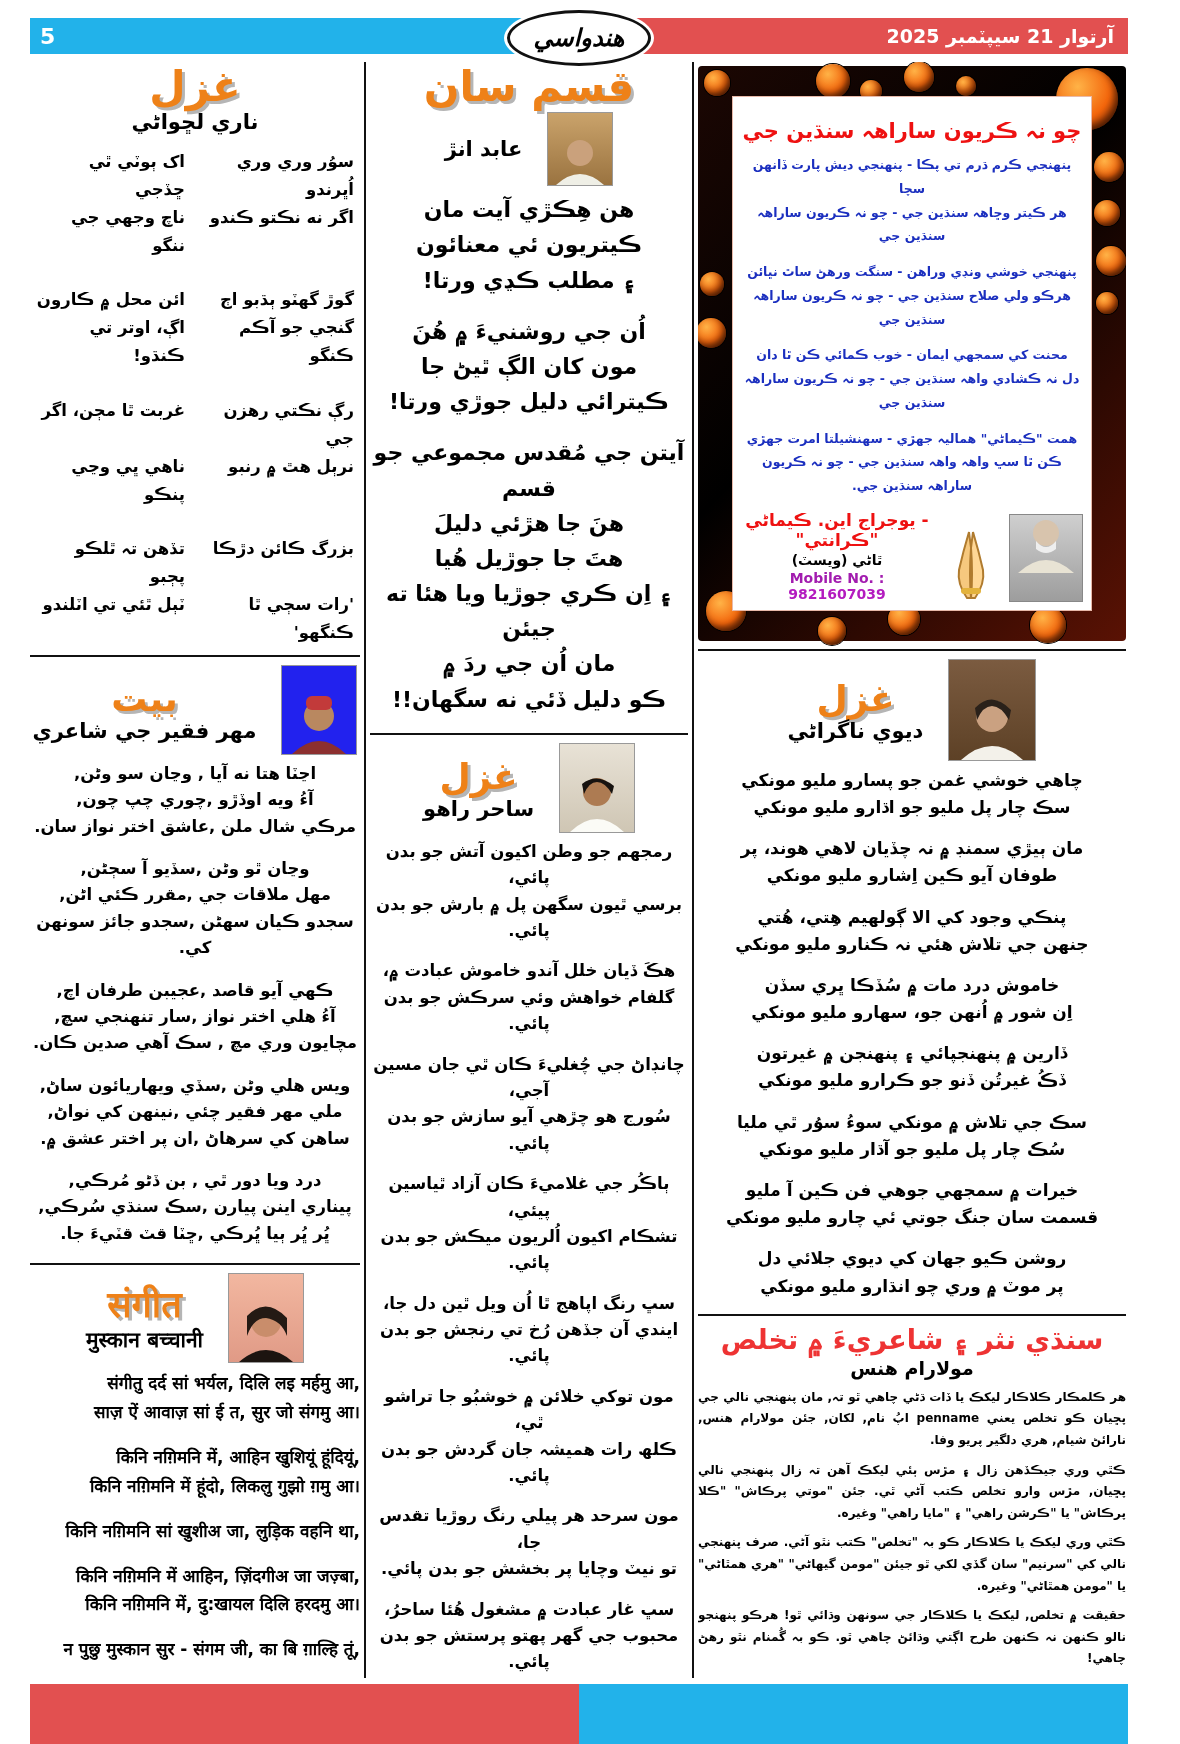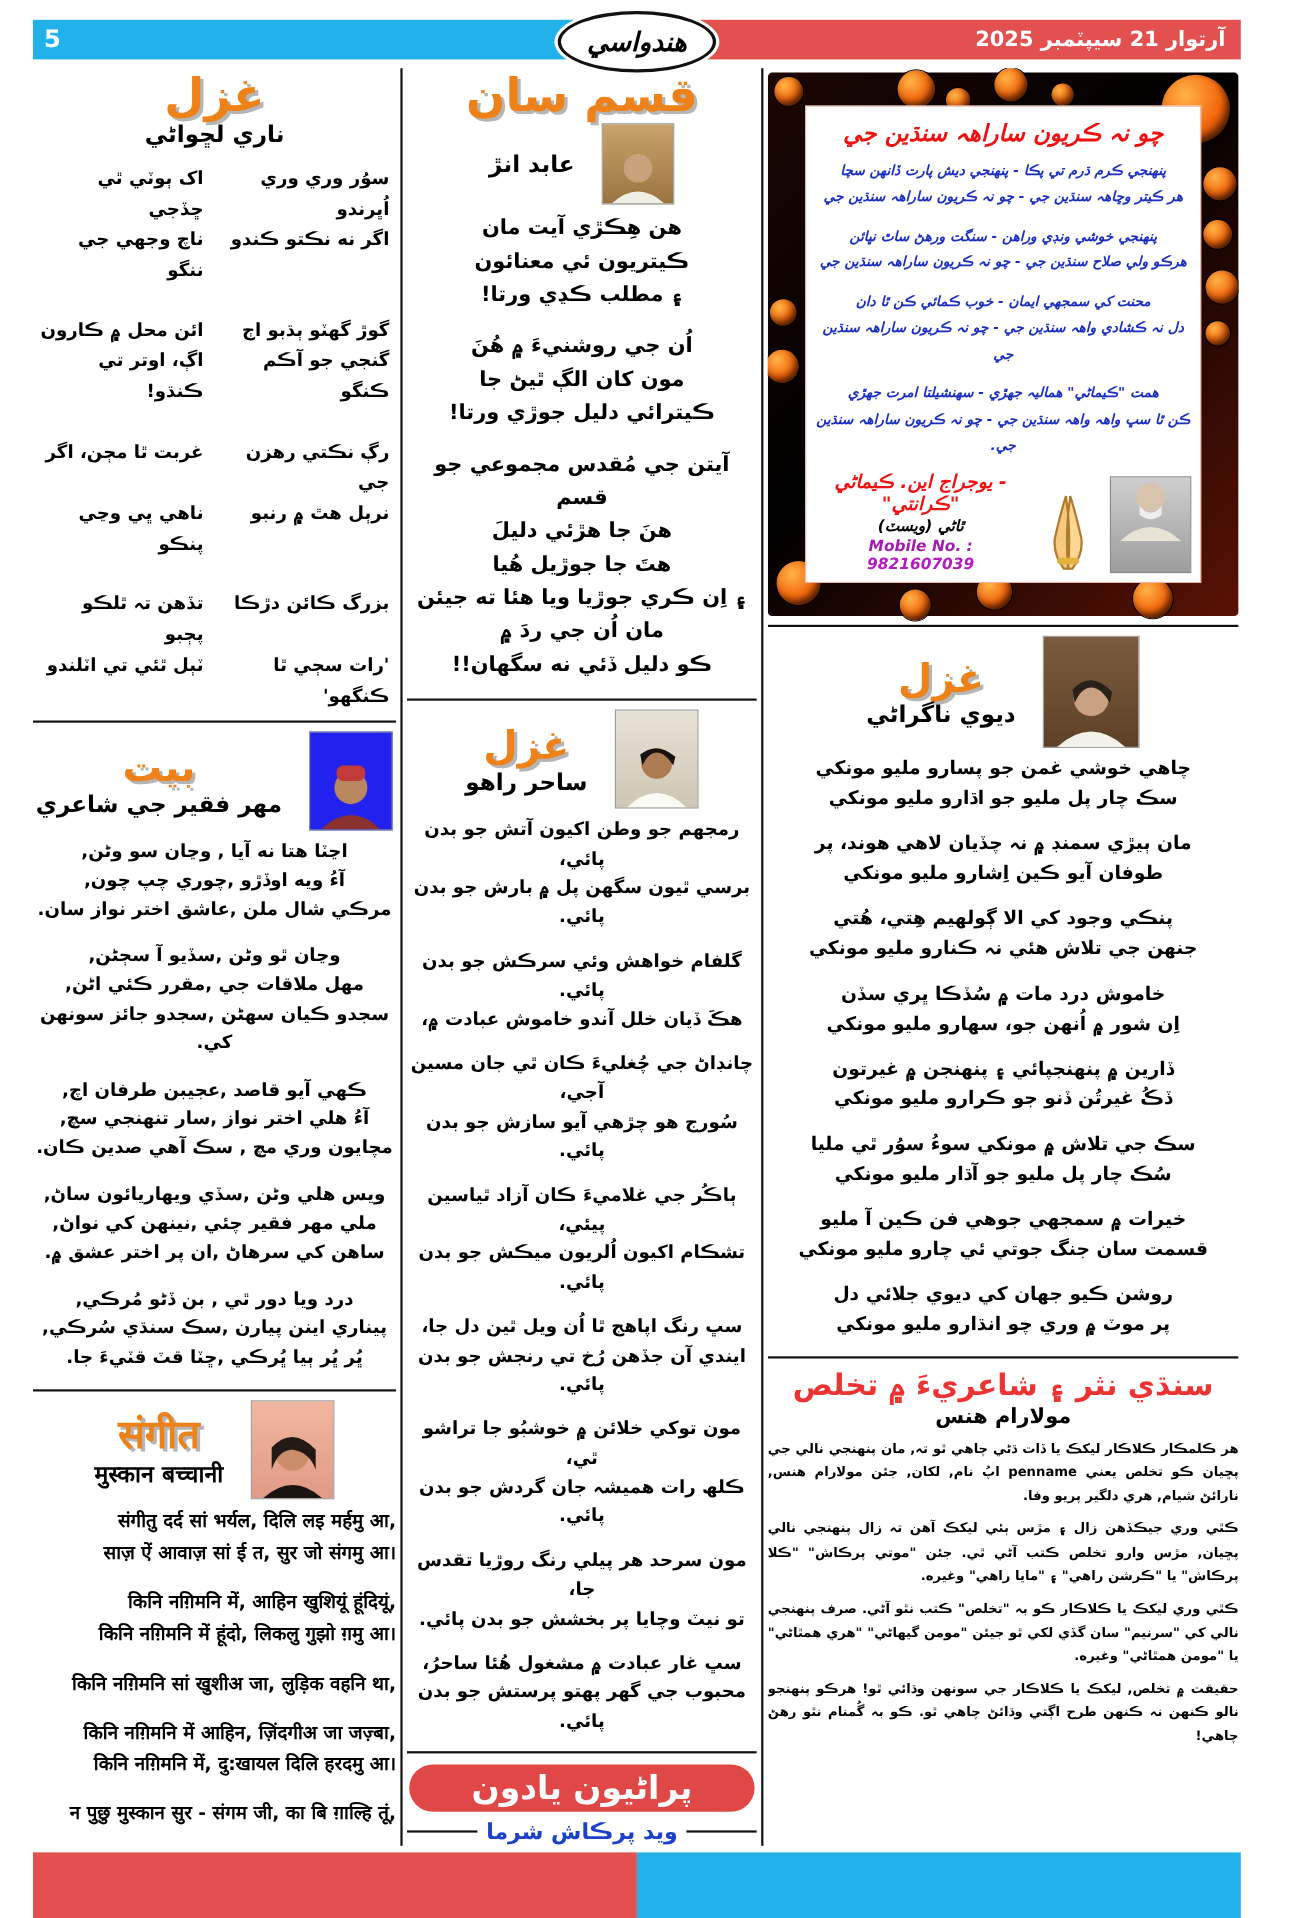--- a/index.html
+++ b/index.html
@@ -48,21 +48,21 @@
   .banner-red{background:#e04848;border-radius:28px;margin:10px 2px 6px;padding:4px 8px;
      text-align:center;color:#fff;font-weight:bold;font-size:30px;direction:rtl;}
   .byline-blue{display:flex;align-items:center;gap:8px;margin:2px 0 8px;}
   .byline-blue .rule{flex:1;height:2px;background:#111;}
   .byline-blue span{color:#1a41c8;font-weight:bold;font-size:20px;direction:rtl;white-space:nowrap;}
   .game-grid{display:grid;grid-template-columns:1fr 1fr;gap:5px;}
   .game-tile{height:130px;position:relative;overflow:hidden;border:1px solid #ccc;}
   
   .adbox{position:relative;margin:4px 0 6px;background:linear-gradient(135deg,#1c0703 0%,#000 45%,#5a1204 100%);
      padding:30px 34px;border-radius:4px;}
-  .ad-inner{background:#fff;border:1px solid #e8b9a9;padding:10px 8px 8px;position:relative;font-style:italic;}
+  .ad-inner{background:#fff;border:1px solid #e8b9a9;padding:20px 8px 8px;position:relative;}
   .ad-title{color:#e11; font-weight:bold;font-size:21px;text-align:center;direction:rtl;margin:2px 0 10px;}
   .ad-verse{color:#1b2fbf;font-weight:bold;font-size:12.5px;line-height:1.9;text-align:center;direction:rtl;margin:0 0 12px;}
   .ad-footer{display:flex;align-items:flex-end;gap:6px;}
   .ad-credits{flex:1;text-align:center;}
   .ad-author{color:#e11;font-weight:bold;font-size:17px;direction:rtl;}
   .ad-loc{font-weight:bold;font-size:14px;direction:rtl;margin:2px 0;}
   .ad-mobile{font-weight:bold;font-size:14px;}
   .ad-mobile .lbl{color:#a21caf;}
   .ad-mobile .num{color:#b31bbf;}
   .ball{position:absolute;border-radius:50%;
@@ -219,21 +219,21 @@
         <h2 class="h-orange">قسم سان</h2>
         <div class="author-row">
           <div class="photo" style="width:64px;height:72px;background:linear-gradient(180deg,#caa36b,#9a7340);">
             <svg width="64" height="50" viewBox="0 0 64 50">
                 <circle cx="32" cy="18" r="13" fill="#caa17c"></circle>
                 <path d="M8 50 Q32 28 56 50 Z" fill="#efefe6"></path>
               </svg>
           </div>
           <div class="author-name">عابد انڙ</div>
         </div>
-        <div class="poem" style="font-size:19px;text-align:center;">
+        <div class="poem" style="font-size:22px;text-align:center;">
           <p class="stanza">
             <span class="line">هن هِڪڙي آيت مان</span>
             <span class="line">ڪيتريون ئي معنائون</span>
             <span class="line">۽ مطلب ڪڍي ورتا!</span>
           </p>
           <p class="stanza">
             <span class="line">اُن جي روشنيءَ ۾ هُنَ</span>
             <span class="line">مون کان الڳ ٿيڻ جا</span>
             <span class="line">ڪيترائي دليل جوڙي ورتا!</span>
           </p>
@@ -263,22 +263,22 @@
             <h2 class="h-orange small">غزل</h2>
             <div class="author-name">ساحر راهو</div>
           </div>
         </div>
         <div class="poem">
           <p class="couplet">
             <span class="line">رمجھم جو وطن اکيون آتش جو بدن پائي،</span>
             <span class="line">برسي ٿيون سگھن پل ۾ بارش جو بدن پائي.</span>
           </p>
           <p class="couplet">
+            <span class="line">هڪَ ڏيان خلل آندو خاموش عبادت ۾،</span>
             <span class="line">گلفام خواهش وئي سرڪش جو بدن پائي.</span>
-            <span class="line">هڪَ ڏيان خلل آندو خاموش عبادت ۾،</span>
           </p>
           <p class="couplet">
             <span class="line">چانڊاڻ جي چُغليءَ ڪان ٿي جان مسين آجي،</span>
             <span class="line">سُورج هو چڙهي آيو سازش جو بدن پائي.</span>
           </p>
           <p class="couplet">
             <span class="line">ٻاڪُر جي غلاميءَ ڪان آزاد ٿياسين پيئي،</span>
             <span class="line">تشڪام اکيون اُلريون ميڪش جو بدن پائي.</span>
           </p>
           <p class="couplet">

